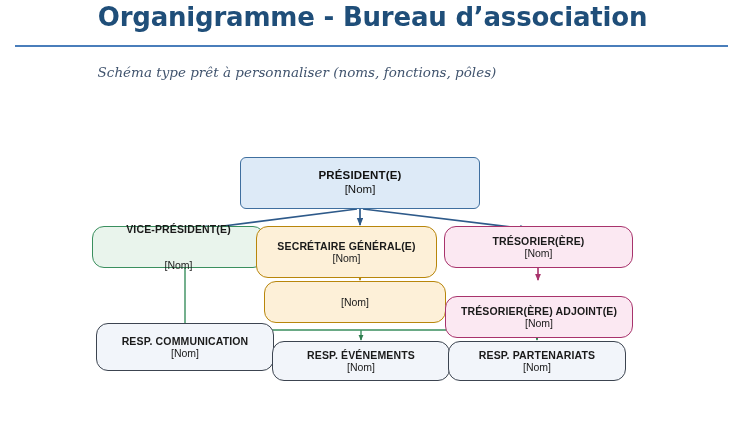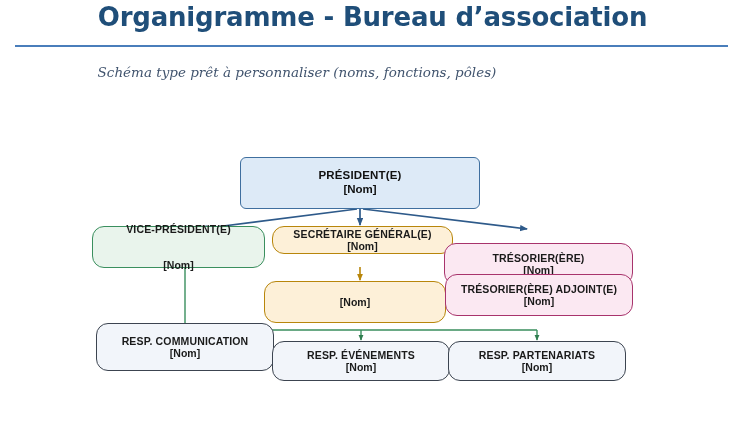--- a/index.html
+++ b/index.html
@@ -85,21 +85,21 @@
   }
   .node .role {
     font-size: 10.5px;
     font-weight: 700;
     letter-spacing: 0.15px;
     color: #1a1a1a;
     white-space: nowrap;
   }
   .node .name {
     font-size: 10.5px;
-    font-weight: 700;
+    font-weight: 400;
     color: #1a1a1a;
     white-space: nowrap;
   }
 
   .node-president {
     background: #ddeaf7;
     border-color: #3f6f9f;
     border-radius: 6px;
   }
   .node-president .role,
@@ -170,35 +170,35 @@
   <div class="node node-president" style="left:240px; top:157px; width:240px; height:52px;">
     <div class="role">PRÉSIDENT(E)</div>
     <div class="name">[Nom]</div>
   </div>
 
   <div class="node node-green" style="left:92px; top:226px; width:173px; height:42px;gap:24px;">
     <div class="role">VICE-PRÉSIDENT(E)</div>
     <div class="name">[Nom]</div>
   </div>
 
-  <div class="node node-orange" style="left:272px; top:226px; width:181px; height:28px;align-items:center;">
+  <div class="node node-orange" style="left:256px; top:226px; width:181px; height:52px;align-items:center;">
     <div class="role">SECRÉTAIRE GÉNÉRAL(E)</div>
     <div class="name">[Nom]</div>
   </div>
 
-  <div class="node node-pink" style="left:444px; top:243px; width:189px; height:42px;">
+  <div class="node node-pink" style="left:444px; top:226px; width:189px; height:42px;">
     <div class="role">TRÉSORIER(ÈRE)</div>
     <div class="name">[Nom]</div>
   </div>
 
   <div class="node node-orange" style="left:264px; top:281px; width:182px; height:42px;">
     <div class="name">[Nom]</div>
   </div>
 
-  <div class="node node-pink" style="left:445px; top:274px; width:188px; height:42px;">
+  <div class="node node-pink" style="left:445px; top:296px; width:188px; height:42px;">
     <div class="role">TRÉSORIER(ÈRE) ADJOINT(E)</div>
     <div class="name">[Nom]</div>
   </div>
 
   <div class="node node-gray" style="left:96px; top:323px; width:178px; height:48px;">
     <div class="role">RESP. COMMUNICATION</div>
     <div class="name">[Nom]</div>
   </div>
 
   <div class="node node-gray" style="left:272px; top:341px; width:178px; height:40px;align-items:center;">

